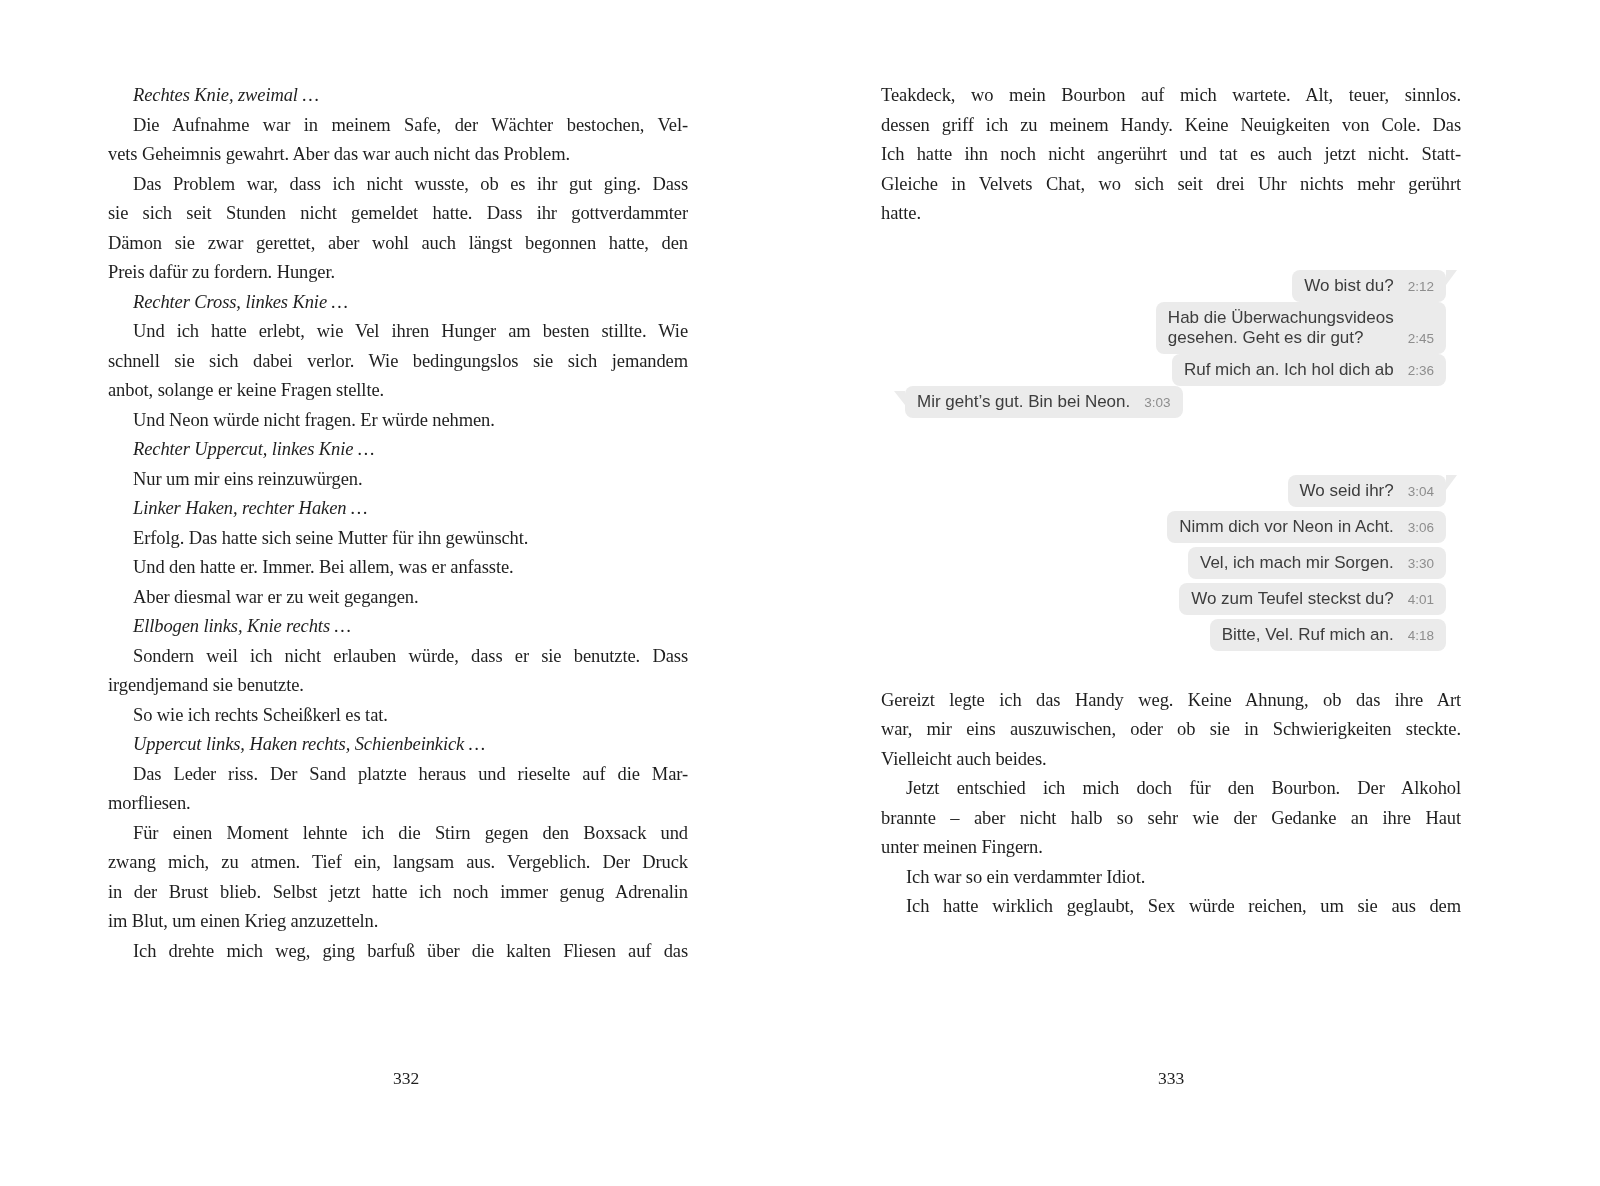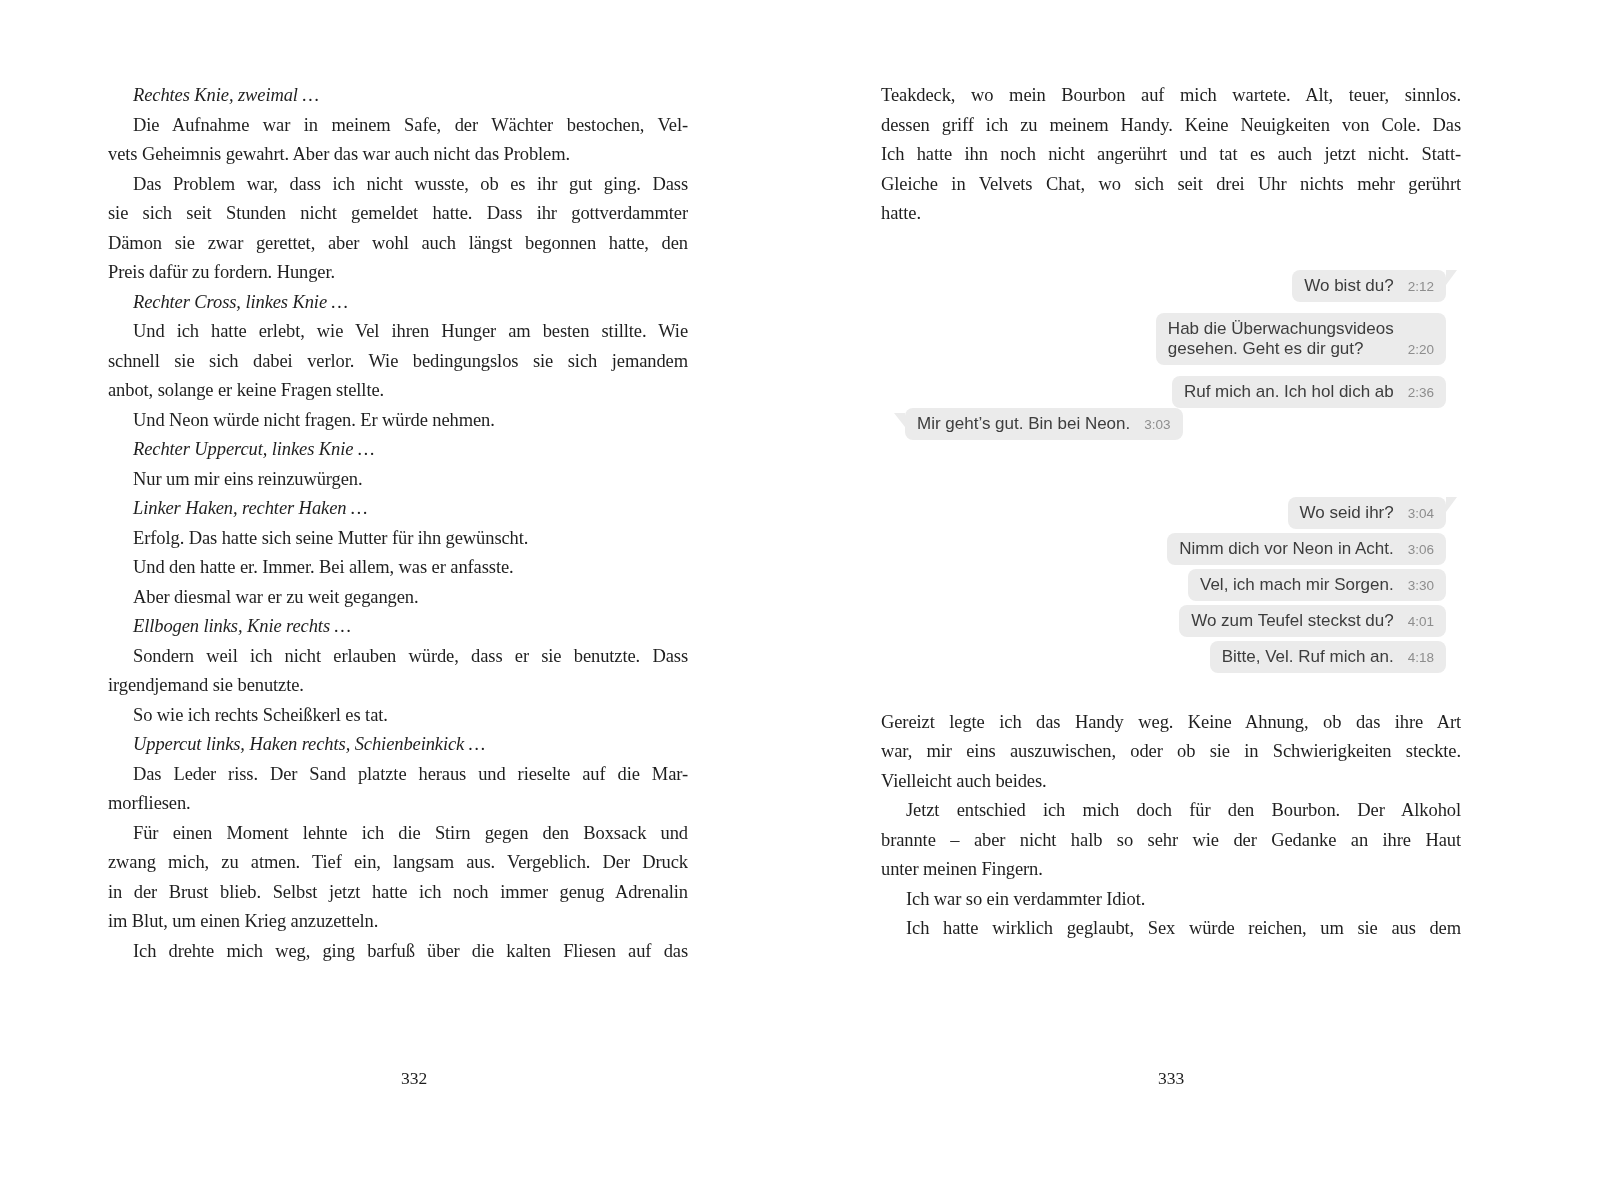--- a/index.html
+++ b/index.html
@@ -16,21 +16,21 @@
     font-size:18.5px; line-height:29.5px; height:29.5px;
     color:var(--prose, #1f1f1f); letter-spacing:-0.1px;
     white-space:normal; overflow:hidden;
   }
   .ln.just { text-align:justify; text-align-last:justify; }
   .ln.it   { font-style:italic; }
   .ln.ind  { text-indent:25px; }
 
   .chat { margin-top:41px; }
   .chat-group {
-    display:flex; flex-direction:column; gap:11px;
+    display:flex; flex-direction:column; 
     font-family:"Liberation Sans", sans-serif;
   }
   .chat-group.right { align-items:flex-end;  padding-right:15px; }
   .chat-group.left  { align-items:flex-start; padding-left:24px; }
   .chat-group.g2 { }
   .chat-group.g3 { margin-top:57px; gap:4px; }
 
   .bubble {
     position:relative; display:flex; align-items:flex-end; gap:14px;
     background:var(--bubble, #ebebeb); border-radius:8px;
@@ -52,21 +52,21 @@
     border-top:14px solid var(--bubble, #ebebeb);
     border-left:11px solid transparent;
   }
 
   .bottom-block { margin-top:35px; }
 
   .pagenum {
     position:absolute; top:1068px; width:580px; text-align:center;
     font-size:17.5px; color:var(--prose, #1f1f1f);
   }
-  #pn-left  { left:124px; }
+  #pn-left  { left:116px; }
   #pn-right { left:881px; }
 </style>
 </head>
 <body style="background: rgb(255, 255, 255);">
 
 <div class="col" id="col-left">
     <div class="ln it ind">Rechtes Knie, zweimal …</div>
     <div class="ln just ind">Die Aufnahme war in meinem Safe, der Wächter bestochen, Vel-</div>
     <div class="ln">vets Geheimnis gewahrt. Aber das war auch nicht das Problem.</div>
     <div class="ln just ind">Das Problem war, dass ich nicht wusste, ob es ihr gut ging. Dass</div>
@@ -112,21 +112,21 @@
           <div class="btext">
             <div>Wo bist du?</div>
           </div>
           <div class="btime">2:12</div>
         </div>
         <div class="bubble">
           <div class="btext">
             <div>Hab die Überwachungsvideos</div>
             <div>gesehen. Geht es dir gut?</div>
           </div>
-          <div class="btime">2:20</div>
+          <div class="btime">2:45</div>
         </div>
         <div class="bubble">
           <div class="btext">
             <div>Ruf mich an. Ich hol dich ab</div>
           </div>
           <div class="btime">2:36</div>
         </div>
       </div>
       <div class="chat-group left g2">
         <div class="bubble tail-left">

